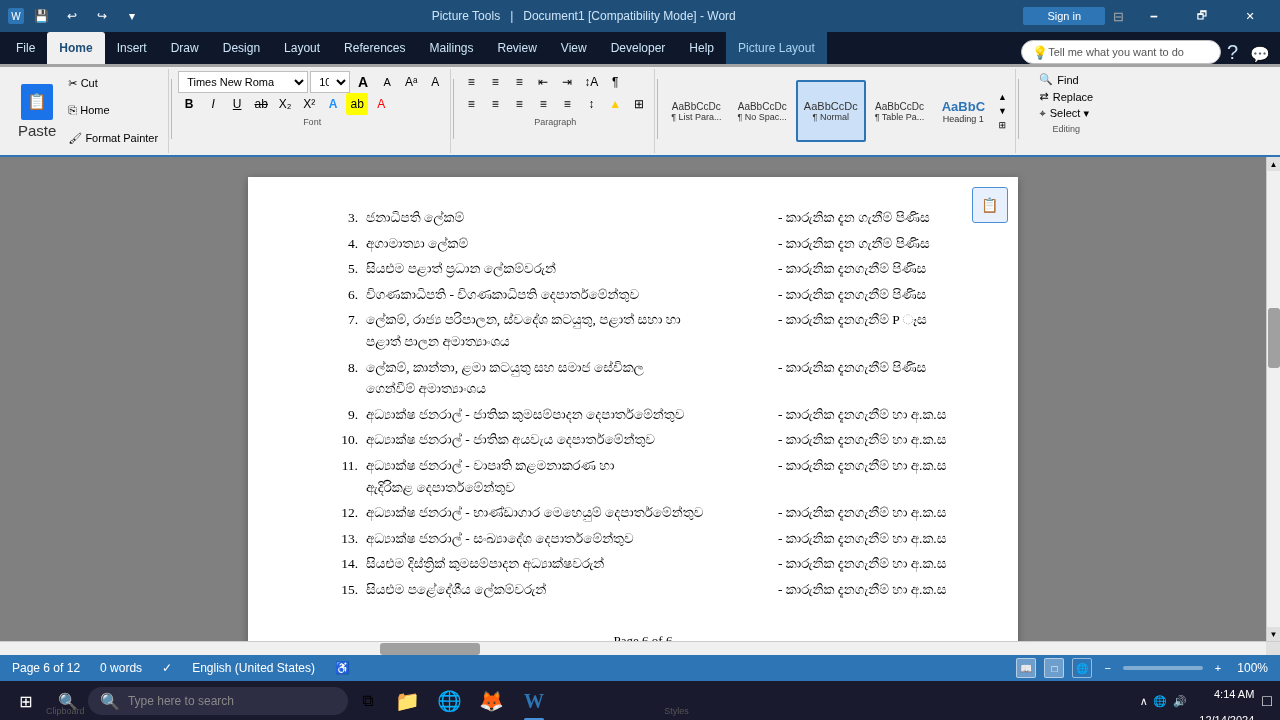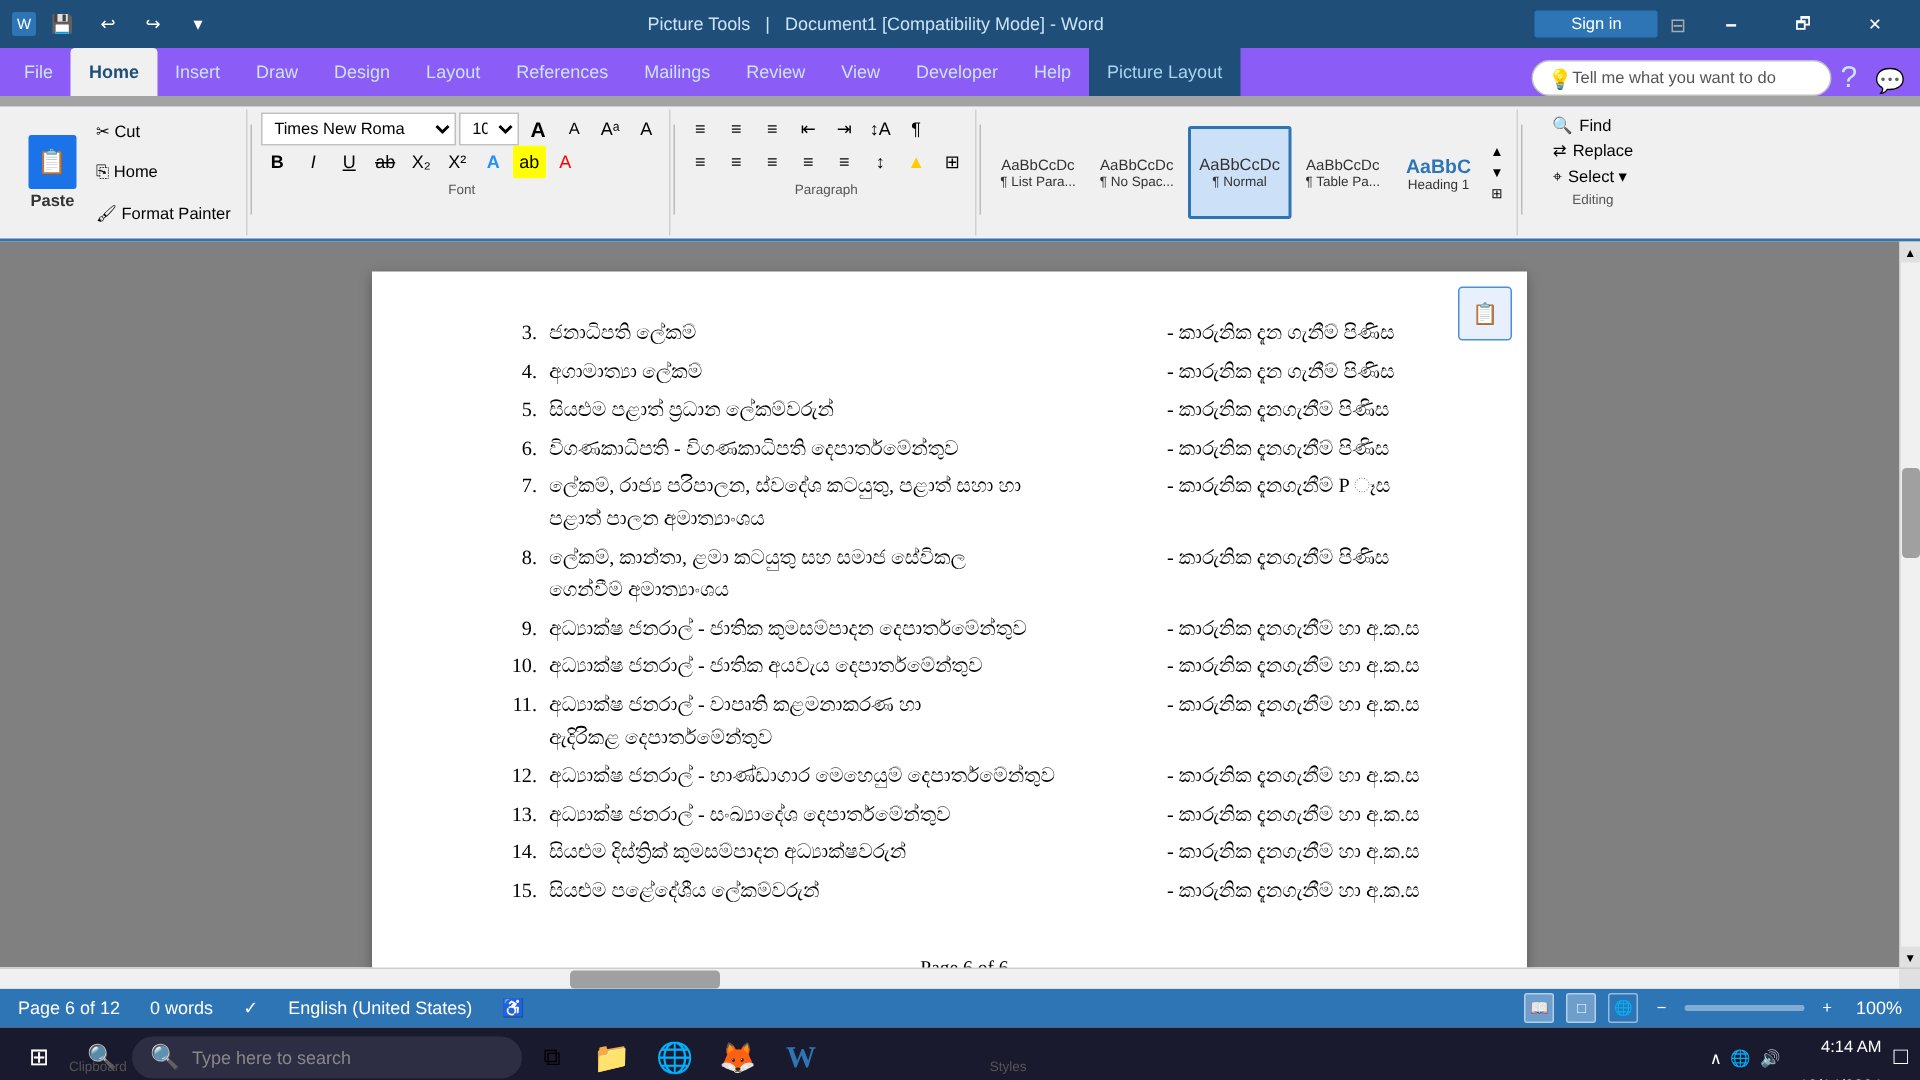--- a/index.html
+++ b/index.html
@@ -17,21 +17,21 @@
     }
     .titlebar-left { display: flex; align-items: center; gap: 6px; }
     .titlebar-center { font-size: 12px; color: #cce4f7; }
     .titlebar-right { display: flex; align-items: center; gap: 4px; }
     .title-icon { width: 16px; height: 16px; background: #2e75b6; border-radius: 2px; display: flex; align-items: center; justify-content: center; font-size: 10px; color: white; }
     .titlebar-btn { width: 44px; height: 32px; display: flex; align-items: center; justify-content: center; font-size: 11px; cursor: pointer; }
     .qat-btn { width: 24px; height: 24px; display: flex; align-items: center; justify-content: center; border-radius: 3px; cursor: pointer; font-size: 12px; color: white; }
     .sign-in-btn { background: #2e75b6; color: white; border: none; padding: 3px 24px; font-size: 11px; border-radius: 2px; cursor: pointer; }
 
     
-    .ribbon { background: #8b5cf6; border-bottom: 7px solid #a3a3a3; }
+    .ribbon { background: #0f172a; border-bottom: 3px solid #a3a3a3; }
     .ribbon-tabs { display: flex; align-items: flex-end; height: 32px; padding: 0 4px; }
     .ribbon-tab { padding: 4px 12px; font-size: 12px; color: #cce4f7; cursor: pointer; height: 100%; display: flex; align-items: center; }
     .ribbon-tab.active { background: #f0f0f0; color: #1f4e79; font-weight: 600; border-radius: 3px 3px 0 0; }
     .ribbon-tab.picture-format { background: #1f4e79; color: #a8d4f0; }
 
     
     .ribbon-content {
       background: #f0f0f0;
       border-bottom: 2px solid #2e75b6;
       display: flex;
@@ -44,21 +44,21 @@
       flex-direction: column;
       align-items: center;
       padding: 2px 4px;
       border-right: 1px solid #d0d0d0;
       min-width: 50px;
     }
     .ribbon-group:last-child { border-right: none; }
     .ribbon-group-label { font-size: 9px; color: #555; margin-top: 2px; }
     .paste-btn { display: flex; flex-direction: column; align-items: center; justify-content: center; padding: 4px 8px; cursor: pointer; border-radius: 3px; min-width: 50px; }
     .paste-icon { width: 32px; height: 36px; background: #1a73e8; border-radius: 2px; display: flex; align-items: center; justify-content: center; color: white; font-size: 16px; }
-    .paste-label { font-size: 11px; color: #333; margin-top: 2px; font-weight: bold; }
+    .paste-label { font-size: 15px; color: #333; margin-top: 2px; }
     .clipboard-small { display: flex; flex-direction: column; justify-content: space-around; gap: 2px; }
     .small-btn { display: flex; align-items: center; gap: 3px; padding: 1px 4px; cursor: pointer; border-radius: 2px; font-size: 11px; }
 
     
     .font-group-content { flex-direction: column; gap: 2px; }
     .font-row { display: flex; align-items: center; gap: 2px; }
     .font-select { height: 22px; font-size: 11px; border: 1px solid #c0c0c0; background: white; padding: 0 4px; min-width: 130px; cursor: pointer; }
     .font-size-select { height: 22px; font-size: 11px; border: 1px solid #c0c0c0; background: white; padding: 0 4px; width: 40px; cursor: pointer; }
     .fmt-btn { width: 22px; height: 22px; display: flex; align-items: center; justify-content: center; border-radius: 2px; cursor: pointer; font-size: 12px; border: 1px solid transparent; }
 

